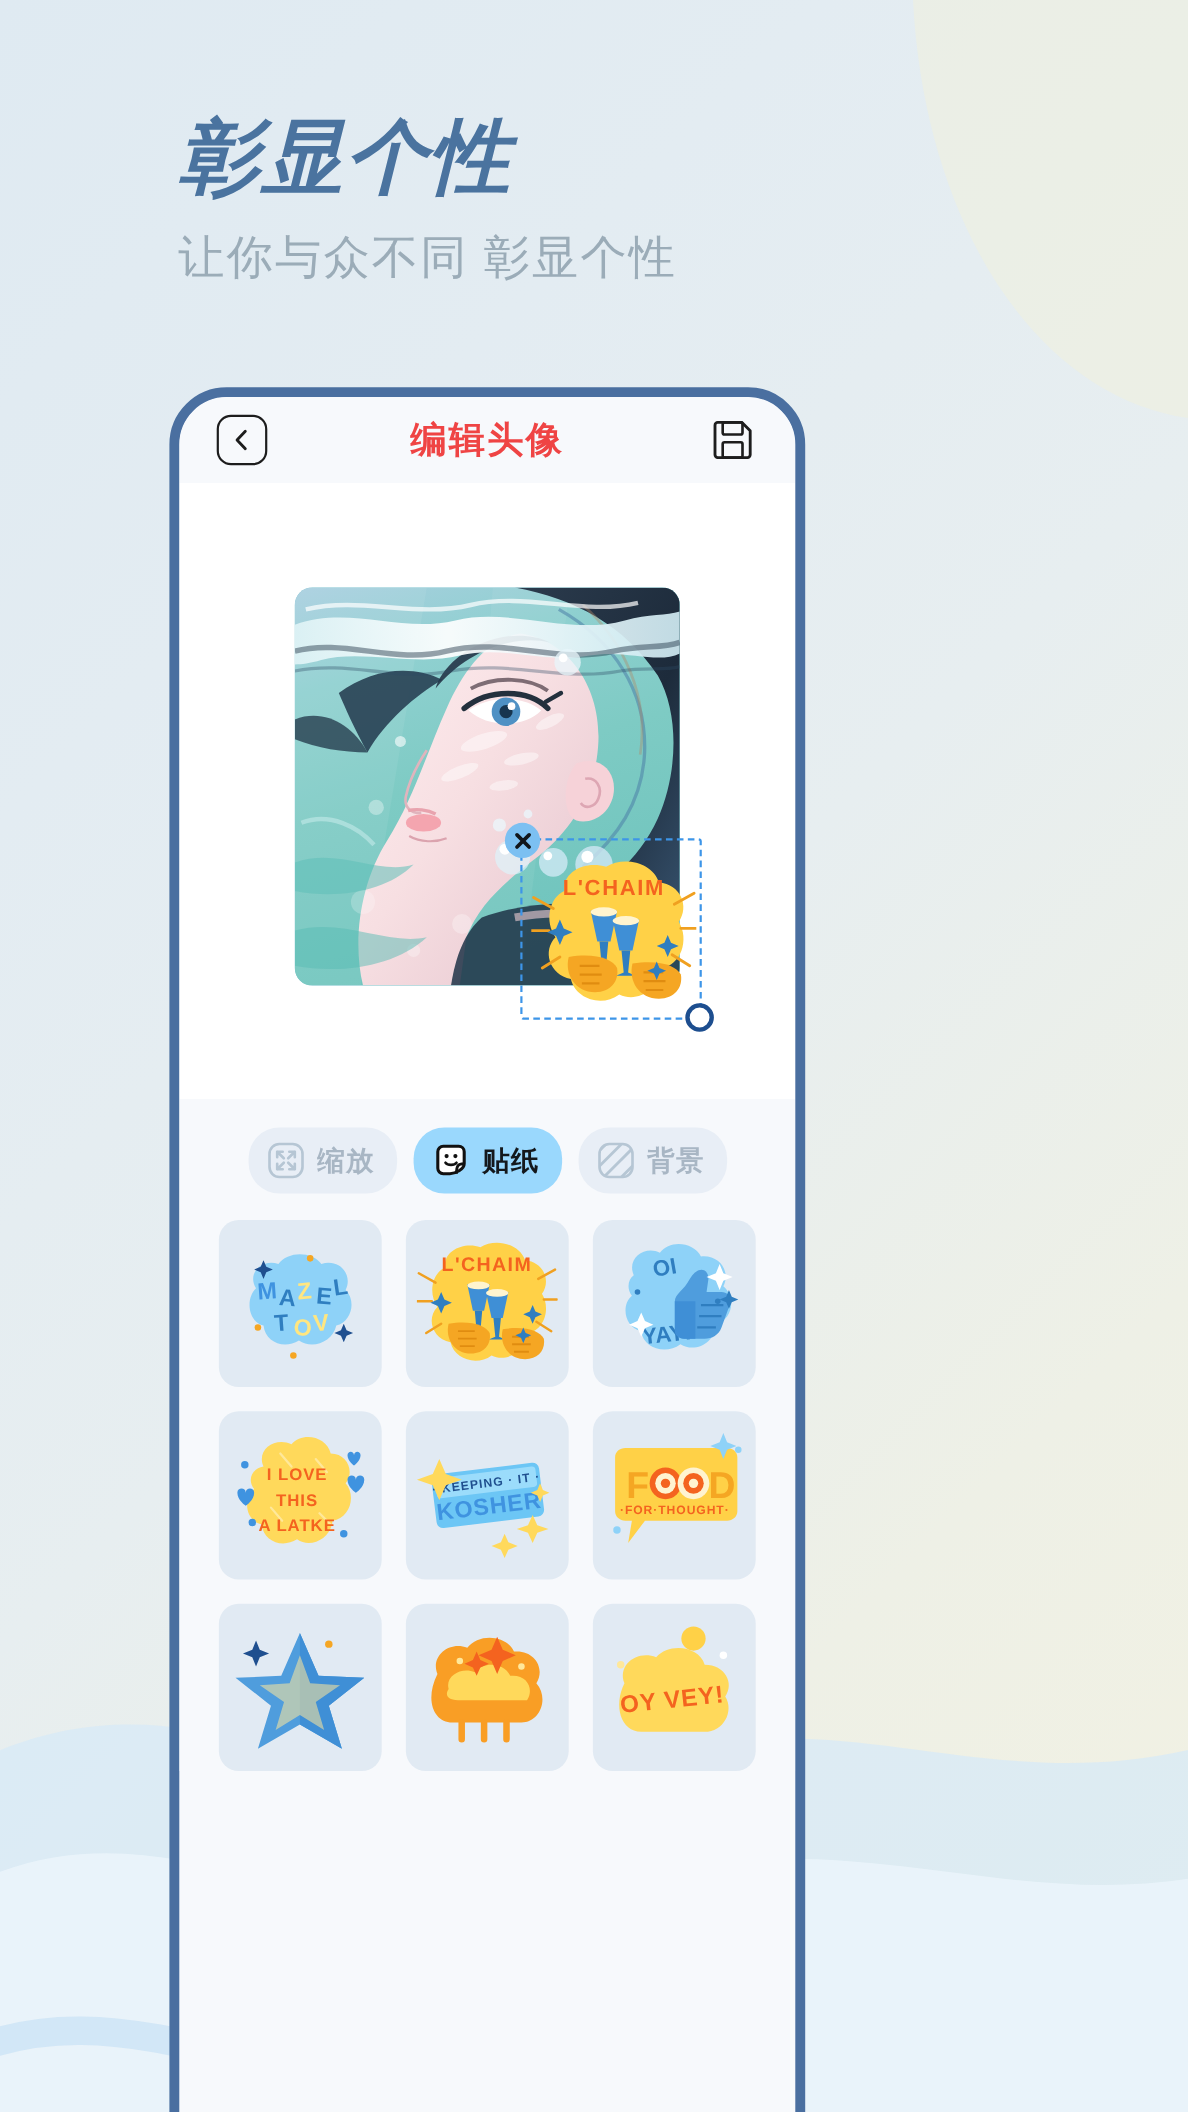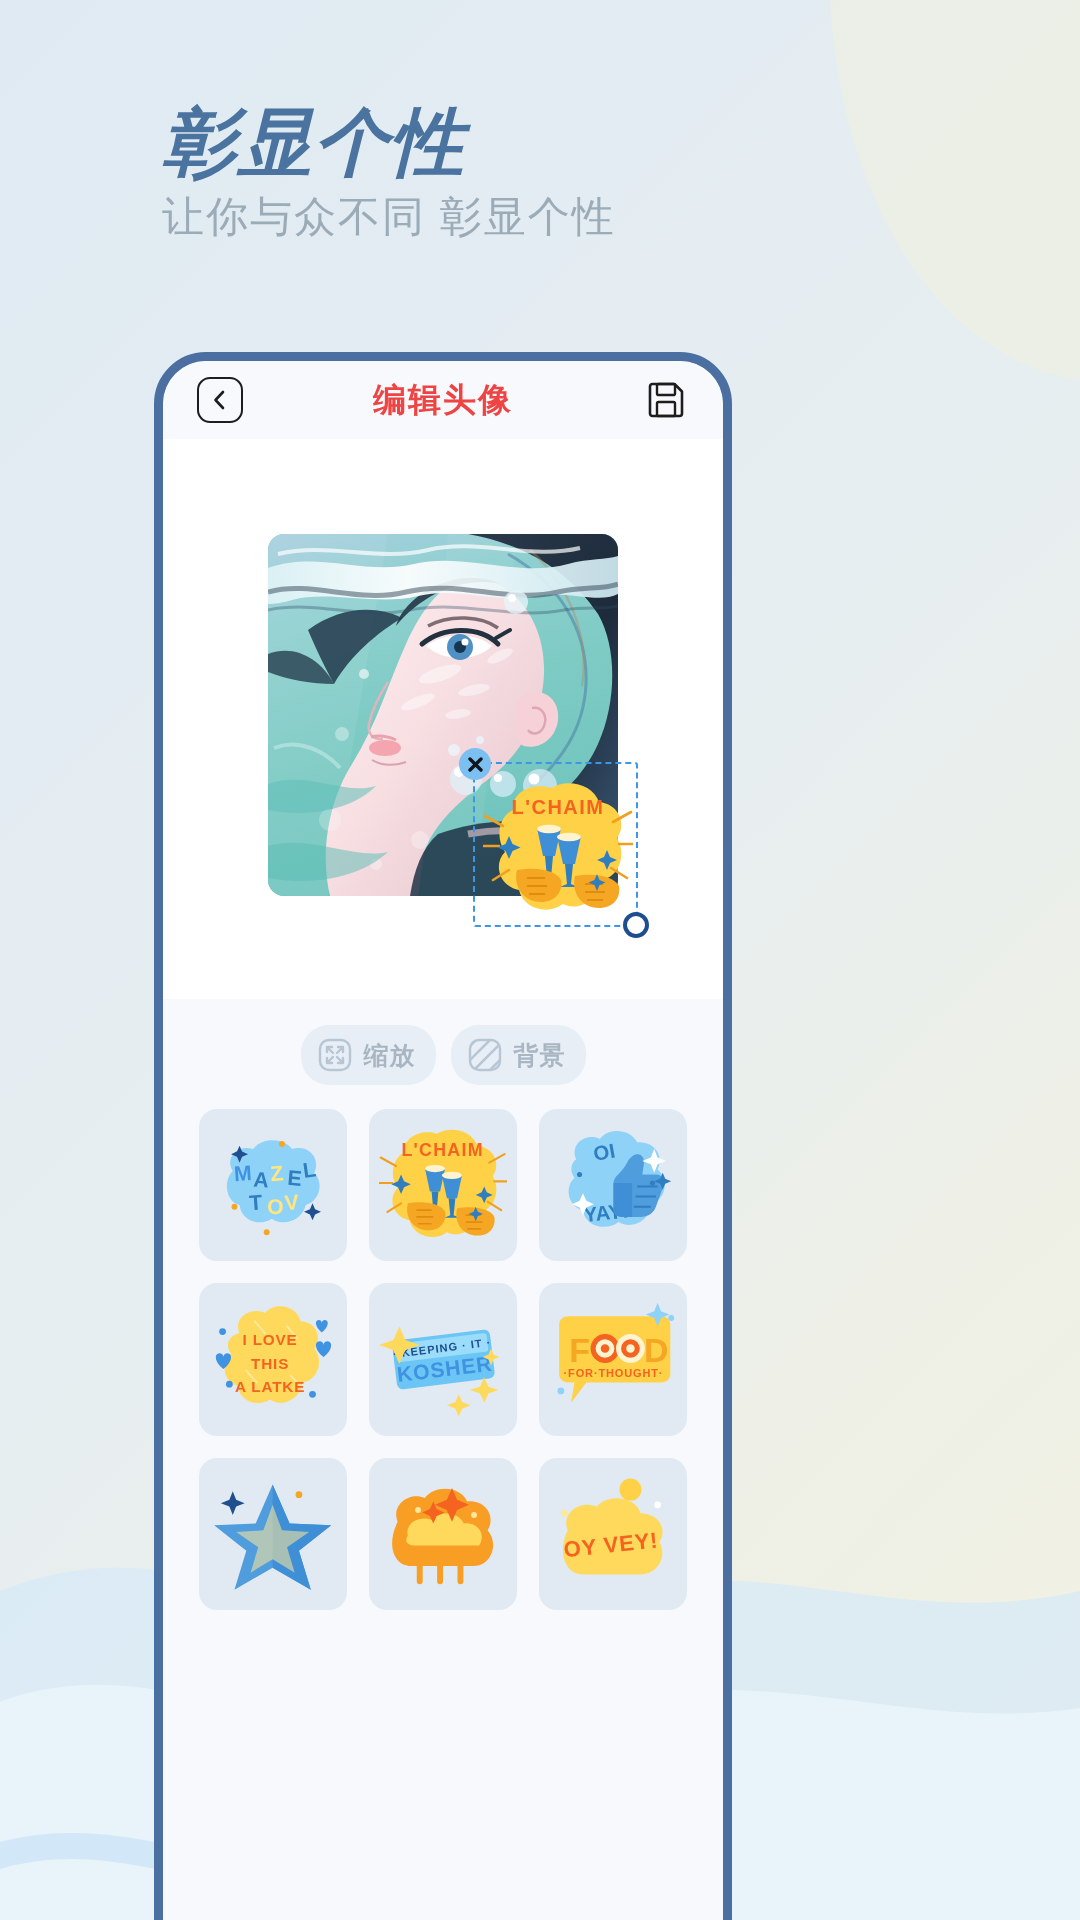--- a/index.html
+++ b/index.html
@@ -15,21 +15,21 @@
   .swoosh svg { display:block; }
 
   
   .headline-wrap { position:absolute; left:162px; top:104px; }
   .headline {
     font-size:74px; font-weight:bold; font-style:italic;
     color:#4a739f; letter-spacing:2px; line-height:1.05;
     white-space:nowrap;
   }
   .subhead {
-    margin-top:7px;
+    margin-top:24px;
     font-size:42px; color:#9bacb8; letter-spacing:2px; white-space:nowrap;
   }
 
   
   .phone {
     position:absolute; left:154px; top:352px;
     width:578px; height:1620px;
     border:9px solid #4a6fa0;
     border-radius:52px 52px 0 0;
     background:#f7f9fc;
@@ -315,20 +315,30 @@
         <svg class="tool-ic" viewBox="0 0 36 36">
           <rect x="3" y="3" width="30" height="30" rx="9" stroke="#b6c6d4" stroke-width="2.4" fill="none"></rect>
           <path d="M10 10 L16 16 M10 10 L10 15 M10 10 L15 10" stroke="#b6c6d4" stroke-width="2.4" stroke-linecap="round"></path>
           <path d="M26 10 L20 16 M26 10 L26 15 M26 10 L21 10" stroke="#b6c6d4" stroke-width="2.4" stroke-linecap="round"></path>
           <path d="M10 26 L16 20 M10 26 L10 21 M10 26 L15 26" stroke="#b6c6d4" stroke-width="2.4" stroke-linecap="round"></path>
           <path d="M26 26 L20 20 M26 26 L26 21 M26 26 L21 26" stroke="#b6c6d4" stroke-width="2.4" stroke-linecap="round"></path>
         </svg>
         <span class="tool-label">缩放</span>
       </div>
 
+      <div class="tool active">
+        <svg class="tool-ic" viewBox="0 0 36 36">
+          <path d="M6 10a5 5 0 0 1 5-5h14a5 5 0 0 1 5 5v11c0 5-8 9-13 9H11a5 5 0 0 1-5-5z" stroke="#111" stroke-width="2.8" fill="#fff" stroke-linejoin="round"></path>
+          <path d="M30 21c-6 0-7 2-7 9" stroke="#111" stroke-width="2.6" fill="none" stroke-linejoin="round"></path>
+          <circle cx="14" cy="14" r="1.9" fill="#111"></circle>
+          <circle cx="22" cy="14" r="1.9" fill="#111"></circle>
+          <path d="M13 20c2 2.6 8 2.6 10 0" stroke="#111" stroke-width="2.4" fill="none" stroke-linecap="round"></path>
+        </svg>
+        <span class="tool-label">贴纸</span>
+      </div>
 
 
       <div class="tool">
         <svg class="tool-ic" viewBox="0 0 36 36">
           <defs>
             <clipPath id="bgclip">
                   <rect x="3" y="3" width="30" height="30" rx="9"></rect>
                 </clipPath>
           </defs>
           <g clip-path="url(#bgclip)" stroke="#b6c6d4" stroke-width="2.6">

